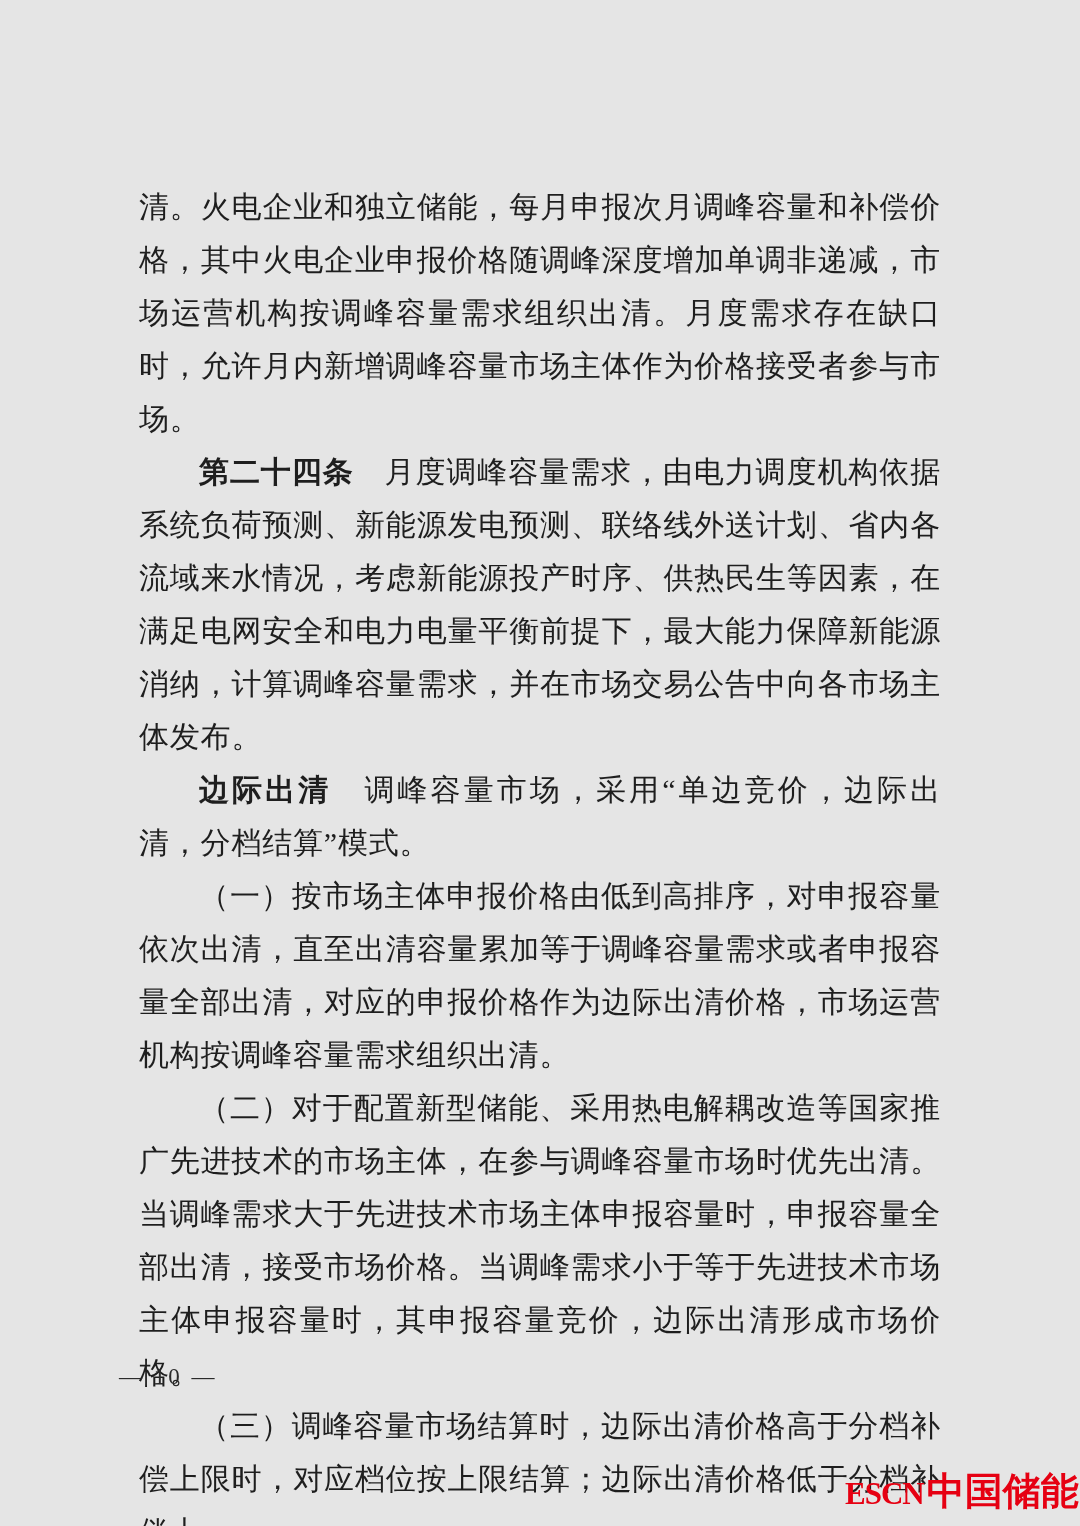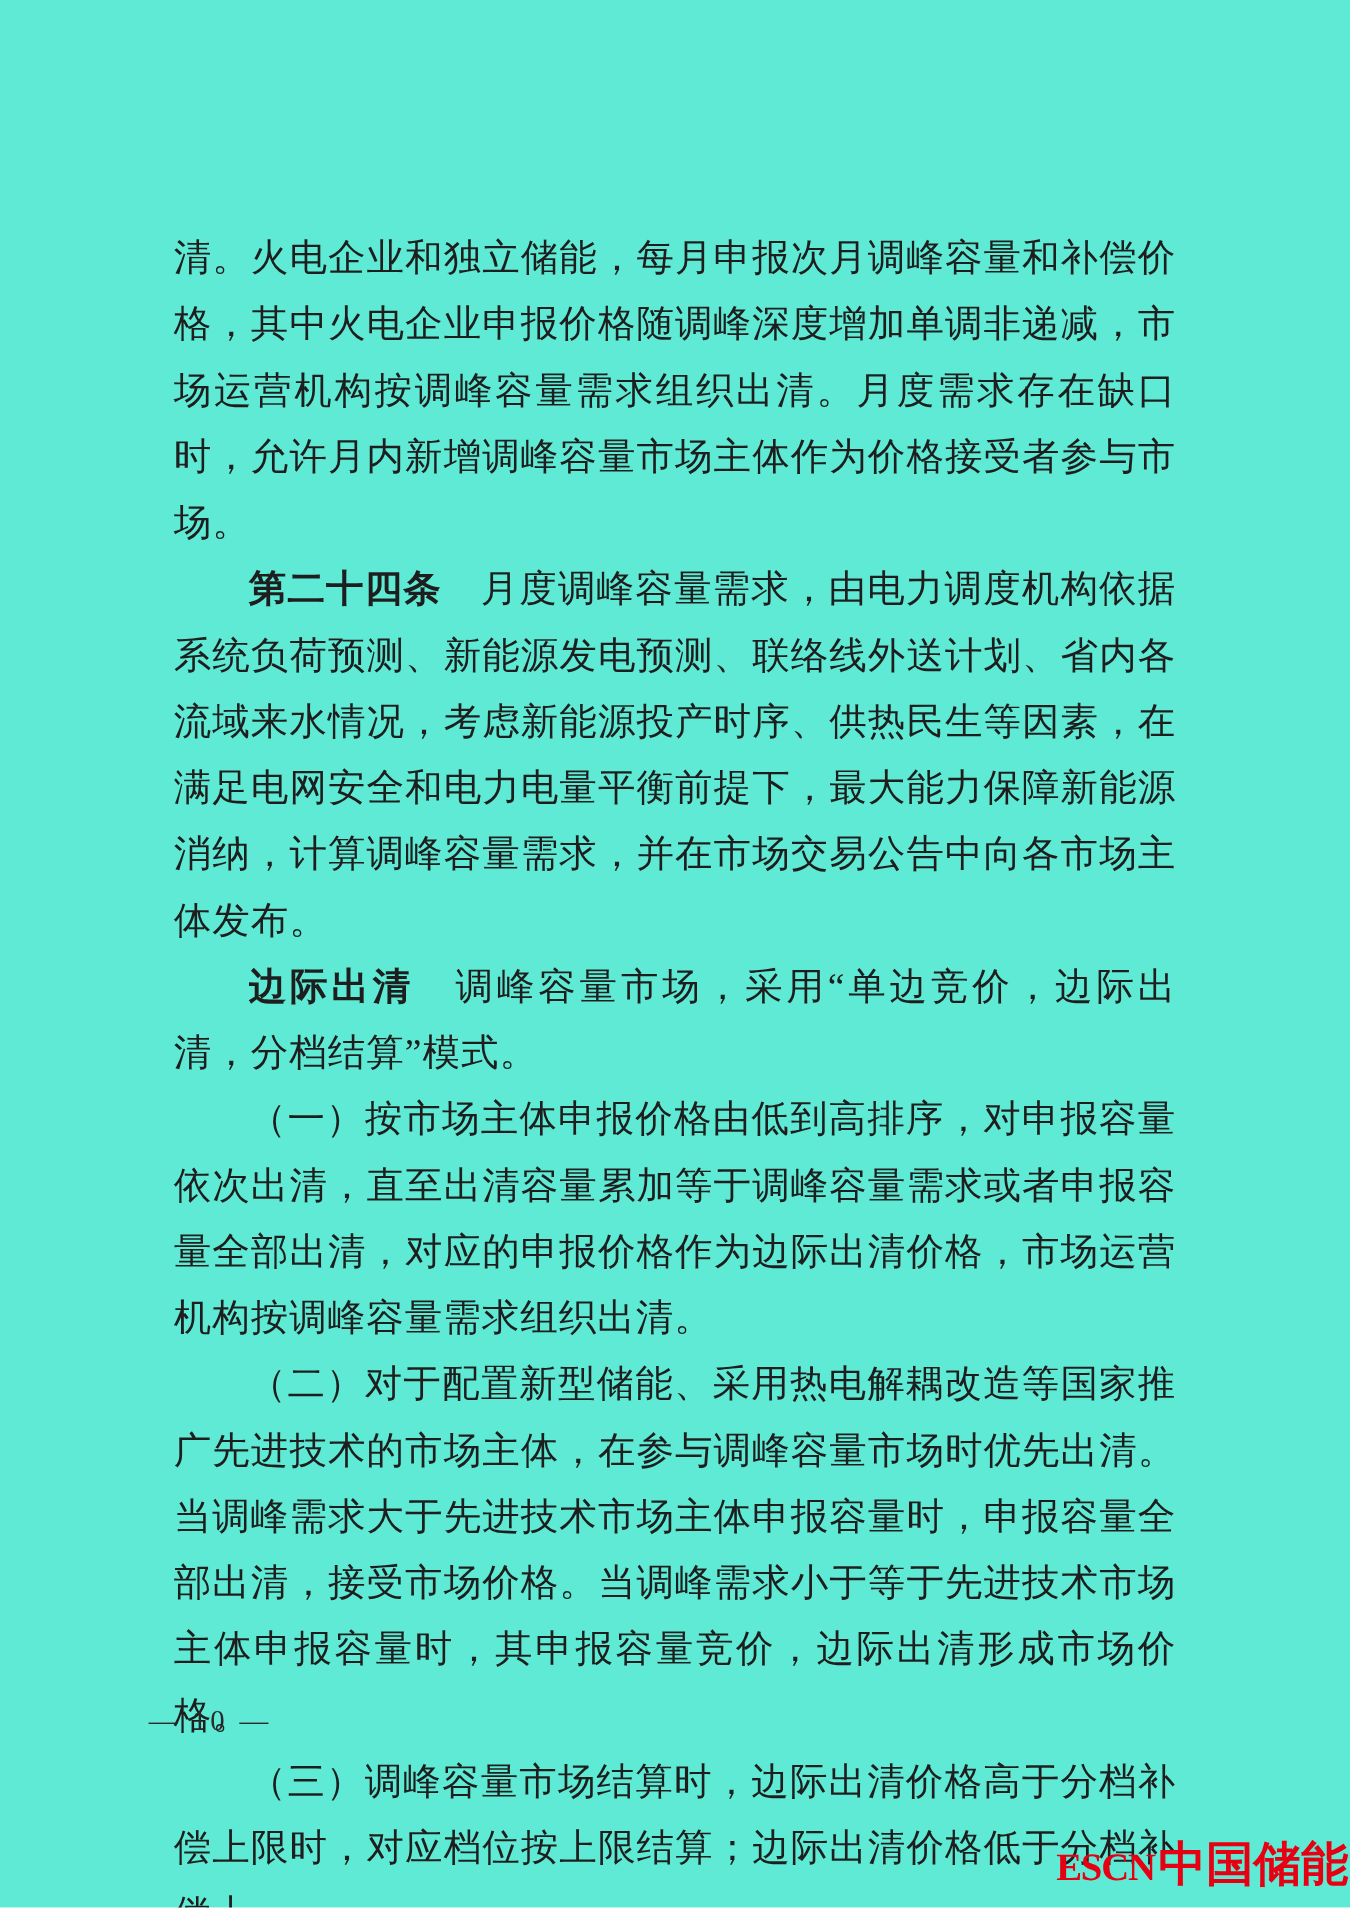--- a/index.html
+++ b/index.html
@@ -10,21 +10,21 @@
   body {
     width: 1080px;
     height: 1526px;
     position: relative;
     font-family: "Liberation Serif", "DejaVu Serif", serif;
     overflow: hidden;
   }
   .page {
     position: absolute;
     inset: 0;
-    background: #5eead4;
+    background: #e5e5e5;
   }
   .text-block {
     position: absolute;
     left: 139px;
     top: 180px;
     width: 802px;
     color: #1e1e1e;
     font-size: 30px;
     line-height: 53px;
     letter-spacing: 0.8px;

